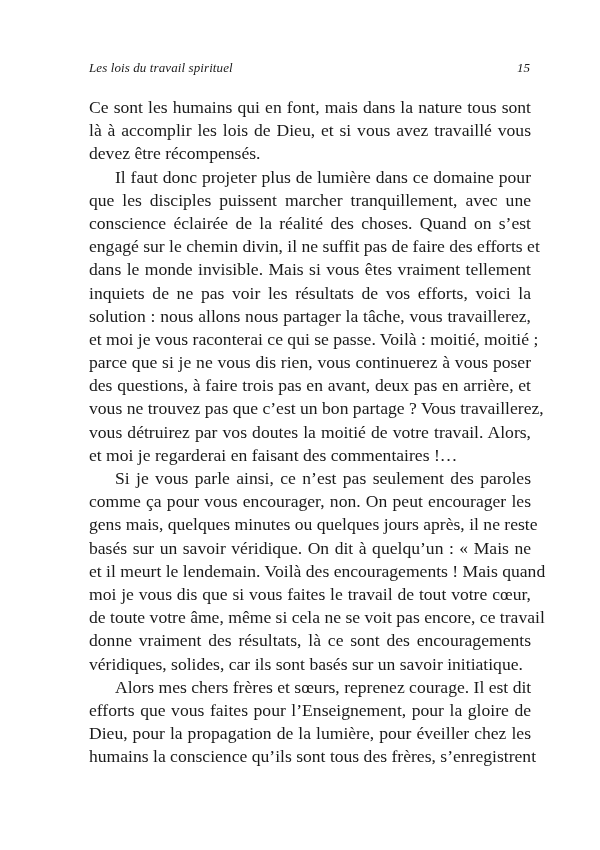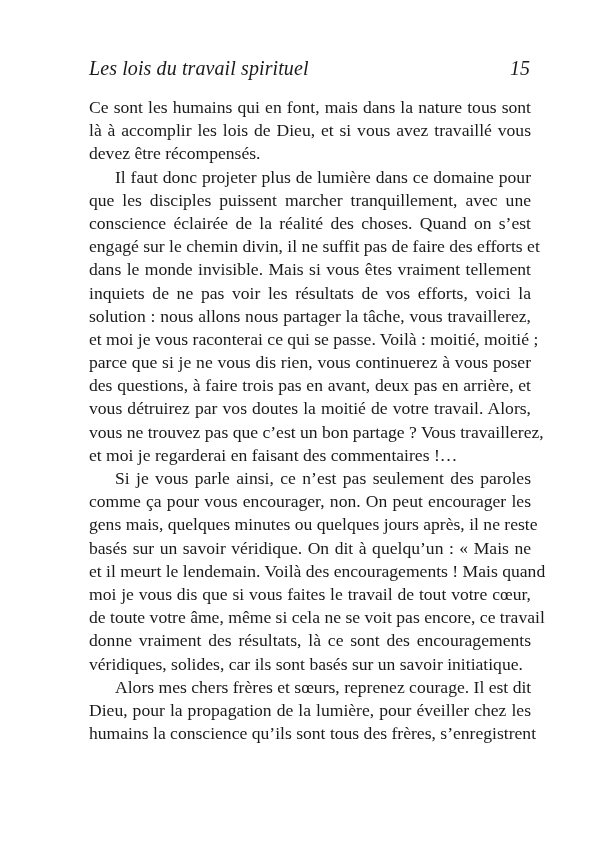--- a/index.html
+++ b/index.html
@@ -4,21 +4,21 @@
   <style>
     html, body { margin: 0; padding: 0; background: #ffffff; }
     body { width: 600px; height: 850px; position: relative; overflow: hidden; }
     .page {
       position: absolute; left: 89px; top: 57px; width: 442px;
       font-family: "Liberation Serif", "DejaVu Serif", serif;
       color: #1a1a1a;
     }
     .running-head {
       display: flex; justify-content: space-between; align-items: baseline;
-      font-style: italic; font-size: 20px; line-height: 22px;
+      font-style: italic; font-size: 13px; line-height: 22px;
       height: 22px;
     }
     .running-head .title { letter-spacing: 0.1px; }
     .running-head .folio { padding-right: 1px; }
     .body-text { margin-top: 17px; }
     .line {
       display: block; font-size: 17.6px; line-height: 23.2px; height: 23.2px;
       white-space: nowrap; text-align: justify; text-align-last: justify;
     }
     .line.last { text-align-last: left; }
@@ -42,34 +42,35 @@
         <span class="line indent">Il faut donc projeter plus de lumière dans ce domaine pour</span>
         <span class="line">que les disciples puissent marcher tranquillement, avec une</span>
         <span class="line">conscience éclairée de la réalité des choses. Quand on s’est</span>
         <span class="line">engagé sur le chemin divin, il ne suffit pas de faire des efforts et</span>
         <span class="line">dans le monde invisible. Mais si vous êtes vraiment tellement</span>
         <span class="line">inquiets de ne pas voir les résultats de vos efforts, voici la</span>
         <span class="line">solution : nous allons nous partager la tâche, vous travaillerez,</span>
         <span class="line">et moi je vous raconterai ce qui se passe. Voilà : moitié, moitié ;</span>
         <span class="line">parce que si je ne vous dis rien, vous continuerez à vous poser</span>
         <span class="line">des questions, à faire trois pas en avant, deux pas en arrière, et</span>
+        <span class="line">vous ne trouvez pas que c’est un bon partage ? Vous travaillerez,</span>
         <span class="line">vous détruirez par vos doutes la moitié de votre travail. Alors,</span>
-        <span class="line">vous ne trouvez pas que c’est un bon partage ? Vous travaillerez,</span>
         <span class="line last">et moi je regarderai en faisant des commentaires !…</span>
       </div>
       <div>
         <span class="line indent">Si je vous parle ainsi, ce n’est pas seulement des paroles</span>
         <span class="line">comme ça pour vous encourager, non. On peut encourager les</span>
         <span class="line">gens mais, quelques minutes ou quelques jours après, il ne reste</span>
         <span class="line">basés sur un savoir véridique. On dit à quelqu’un : « Mais ne</span>
         <span class="line">et il meurt le lendemain. Voilà des encouragements ! Mais quand</span>
         <span class="line">moi je vous dis que si vous faites le travail de tout votre cœur,</span>
         <span class="line">de toute votre âme, même si cela ne se voit pas encore, ce travail</span>
         <span class="line">donne vraiment des résultats, là ce sont des encouragements</span>
         <span class="line last">véridiques, solides, car ils sont basés sur un savoir initiatique.</span>
       </div>
       <div>
         <span class="line indent">Alors mes chers frères et sœurs, reprenez courage. Il est dit</span>
+        <span class="line">efforts que vous faites pour l’Enseignement, pour la gloire de</span>
         <span class="line">Dieu, pour la propagation de la lumière, pour éveiller chez les</span>
         <span class="line">humains la conscience qu’ils sont tous des frères, s’enregistrent</span>
       </div>
     </div>
 </div>
 
 </body></html>

